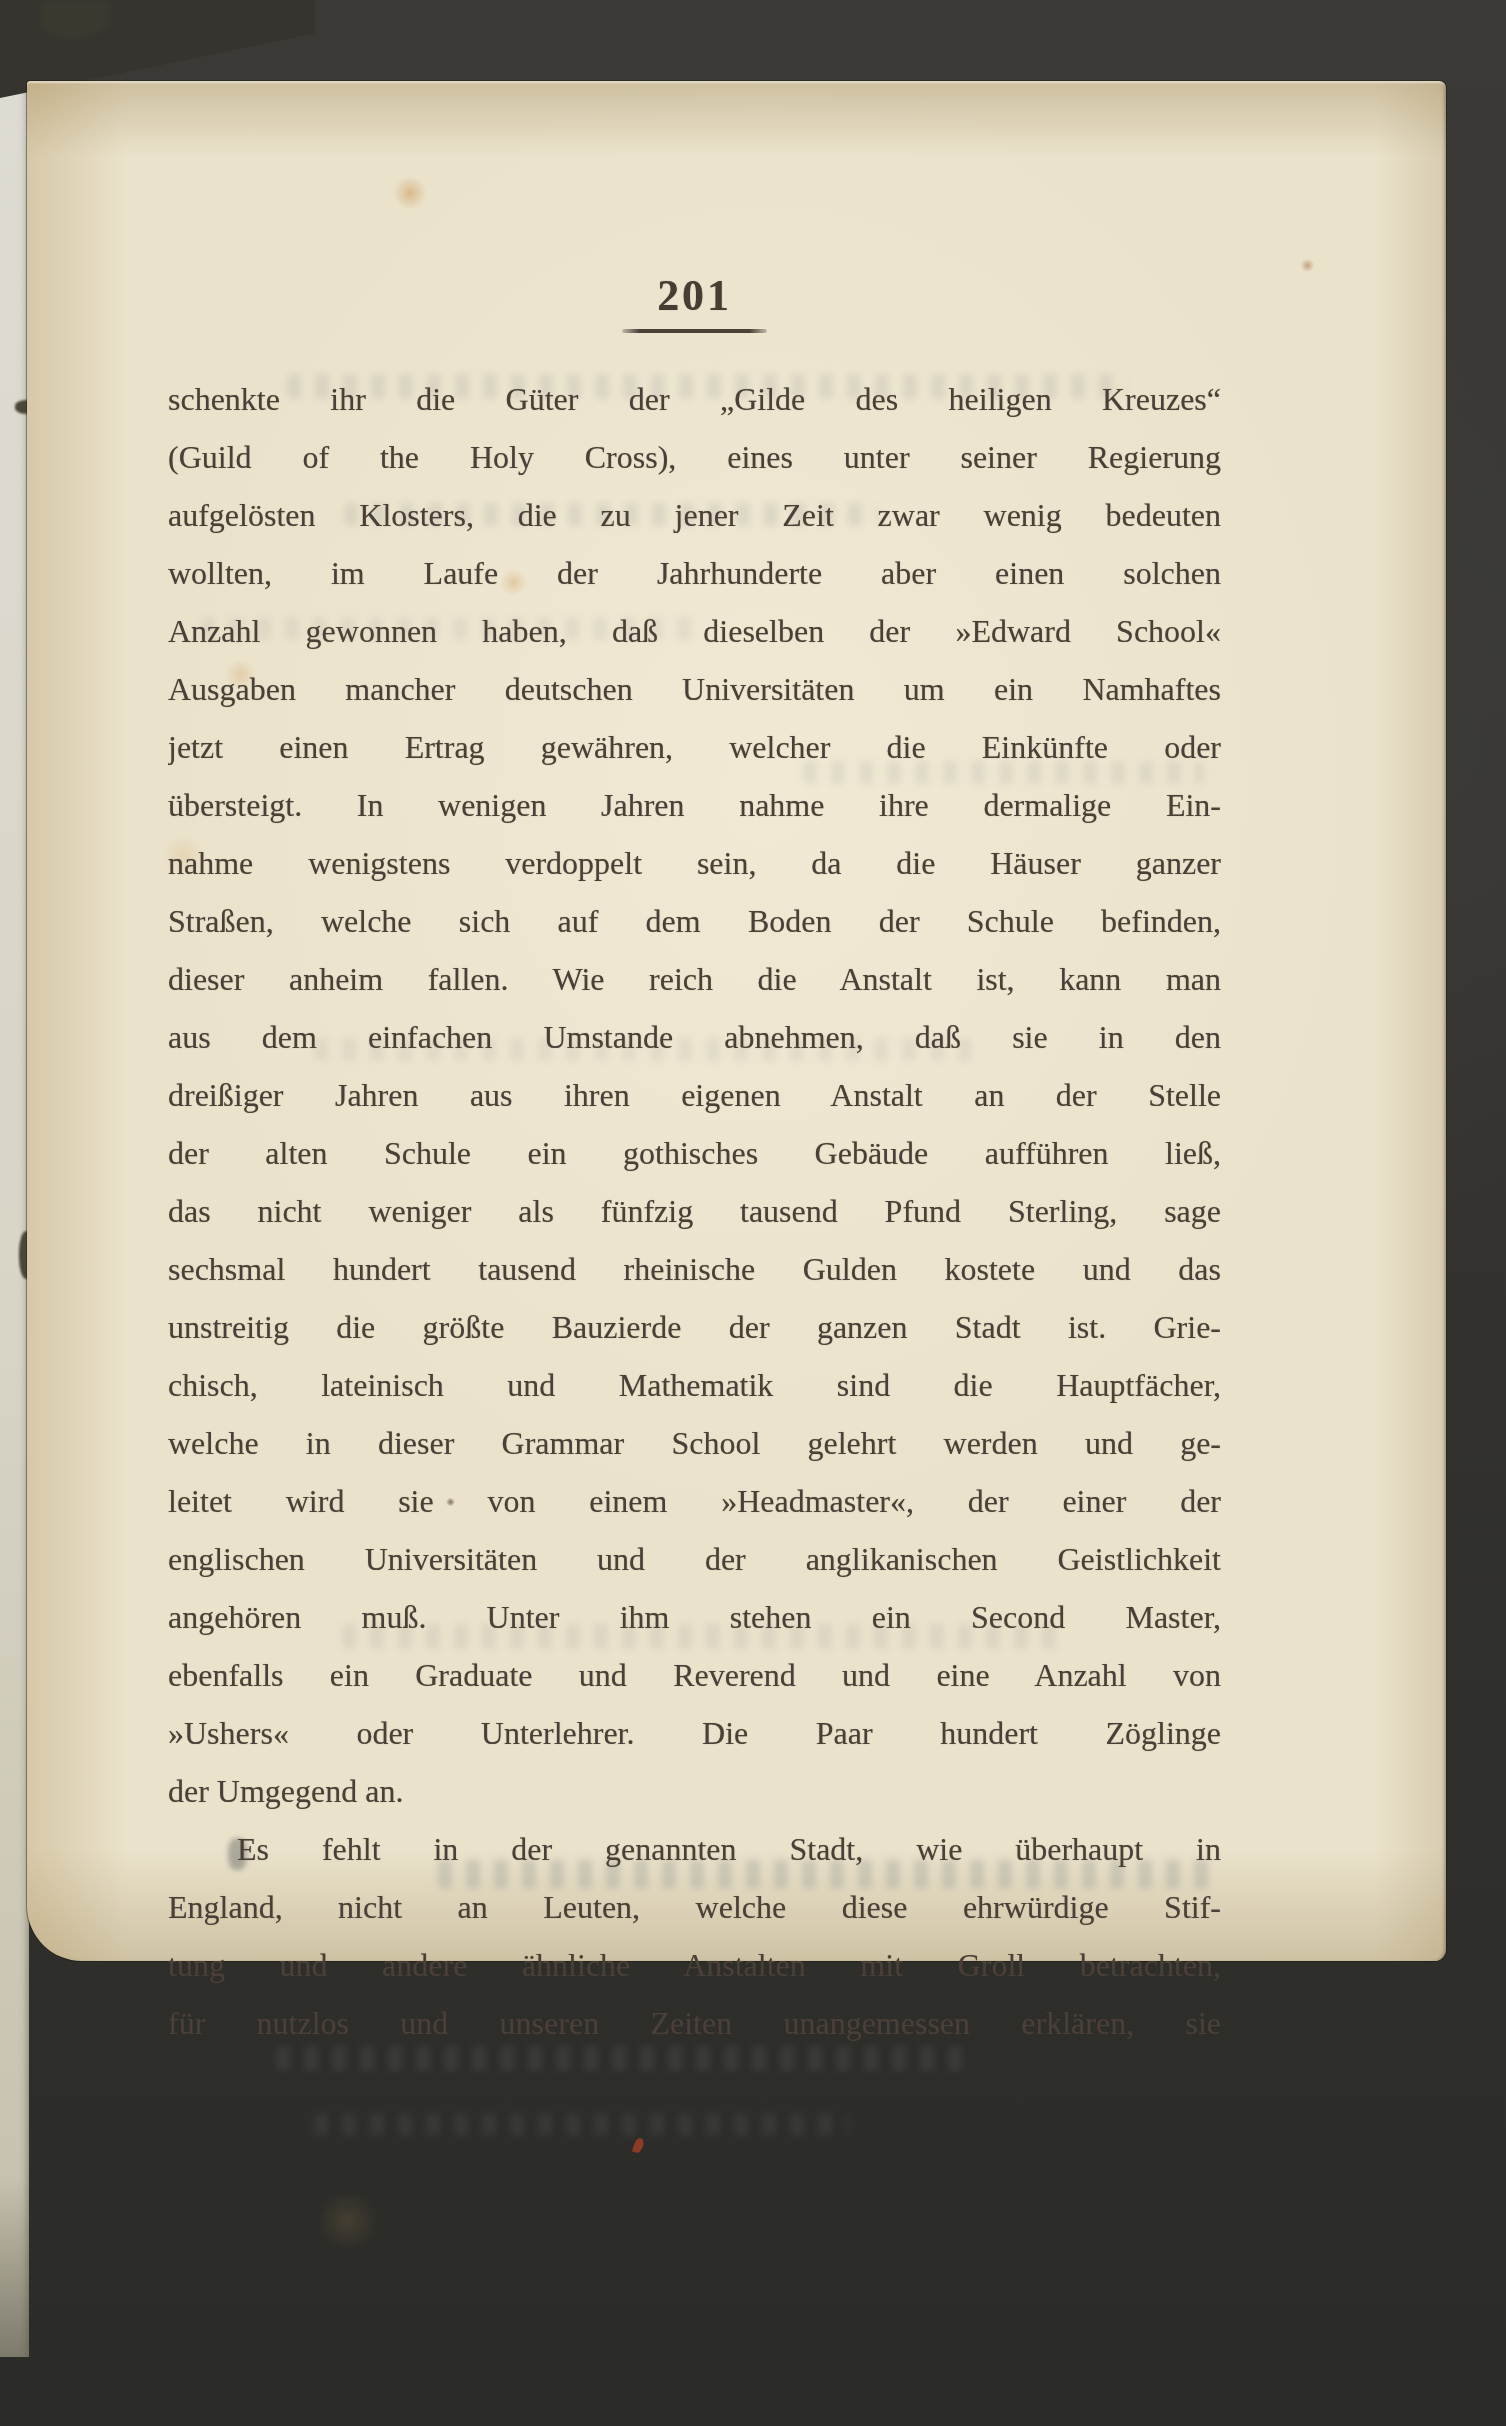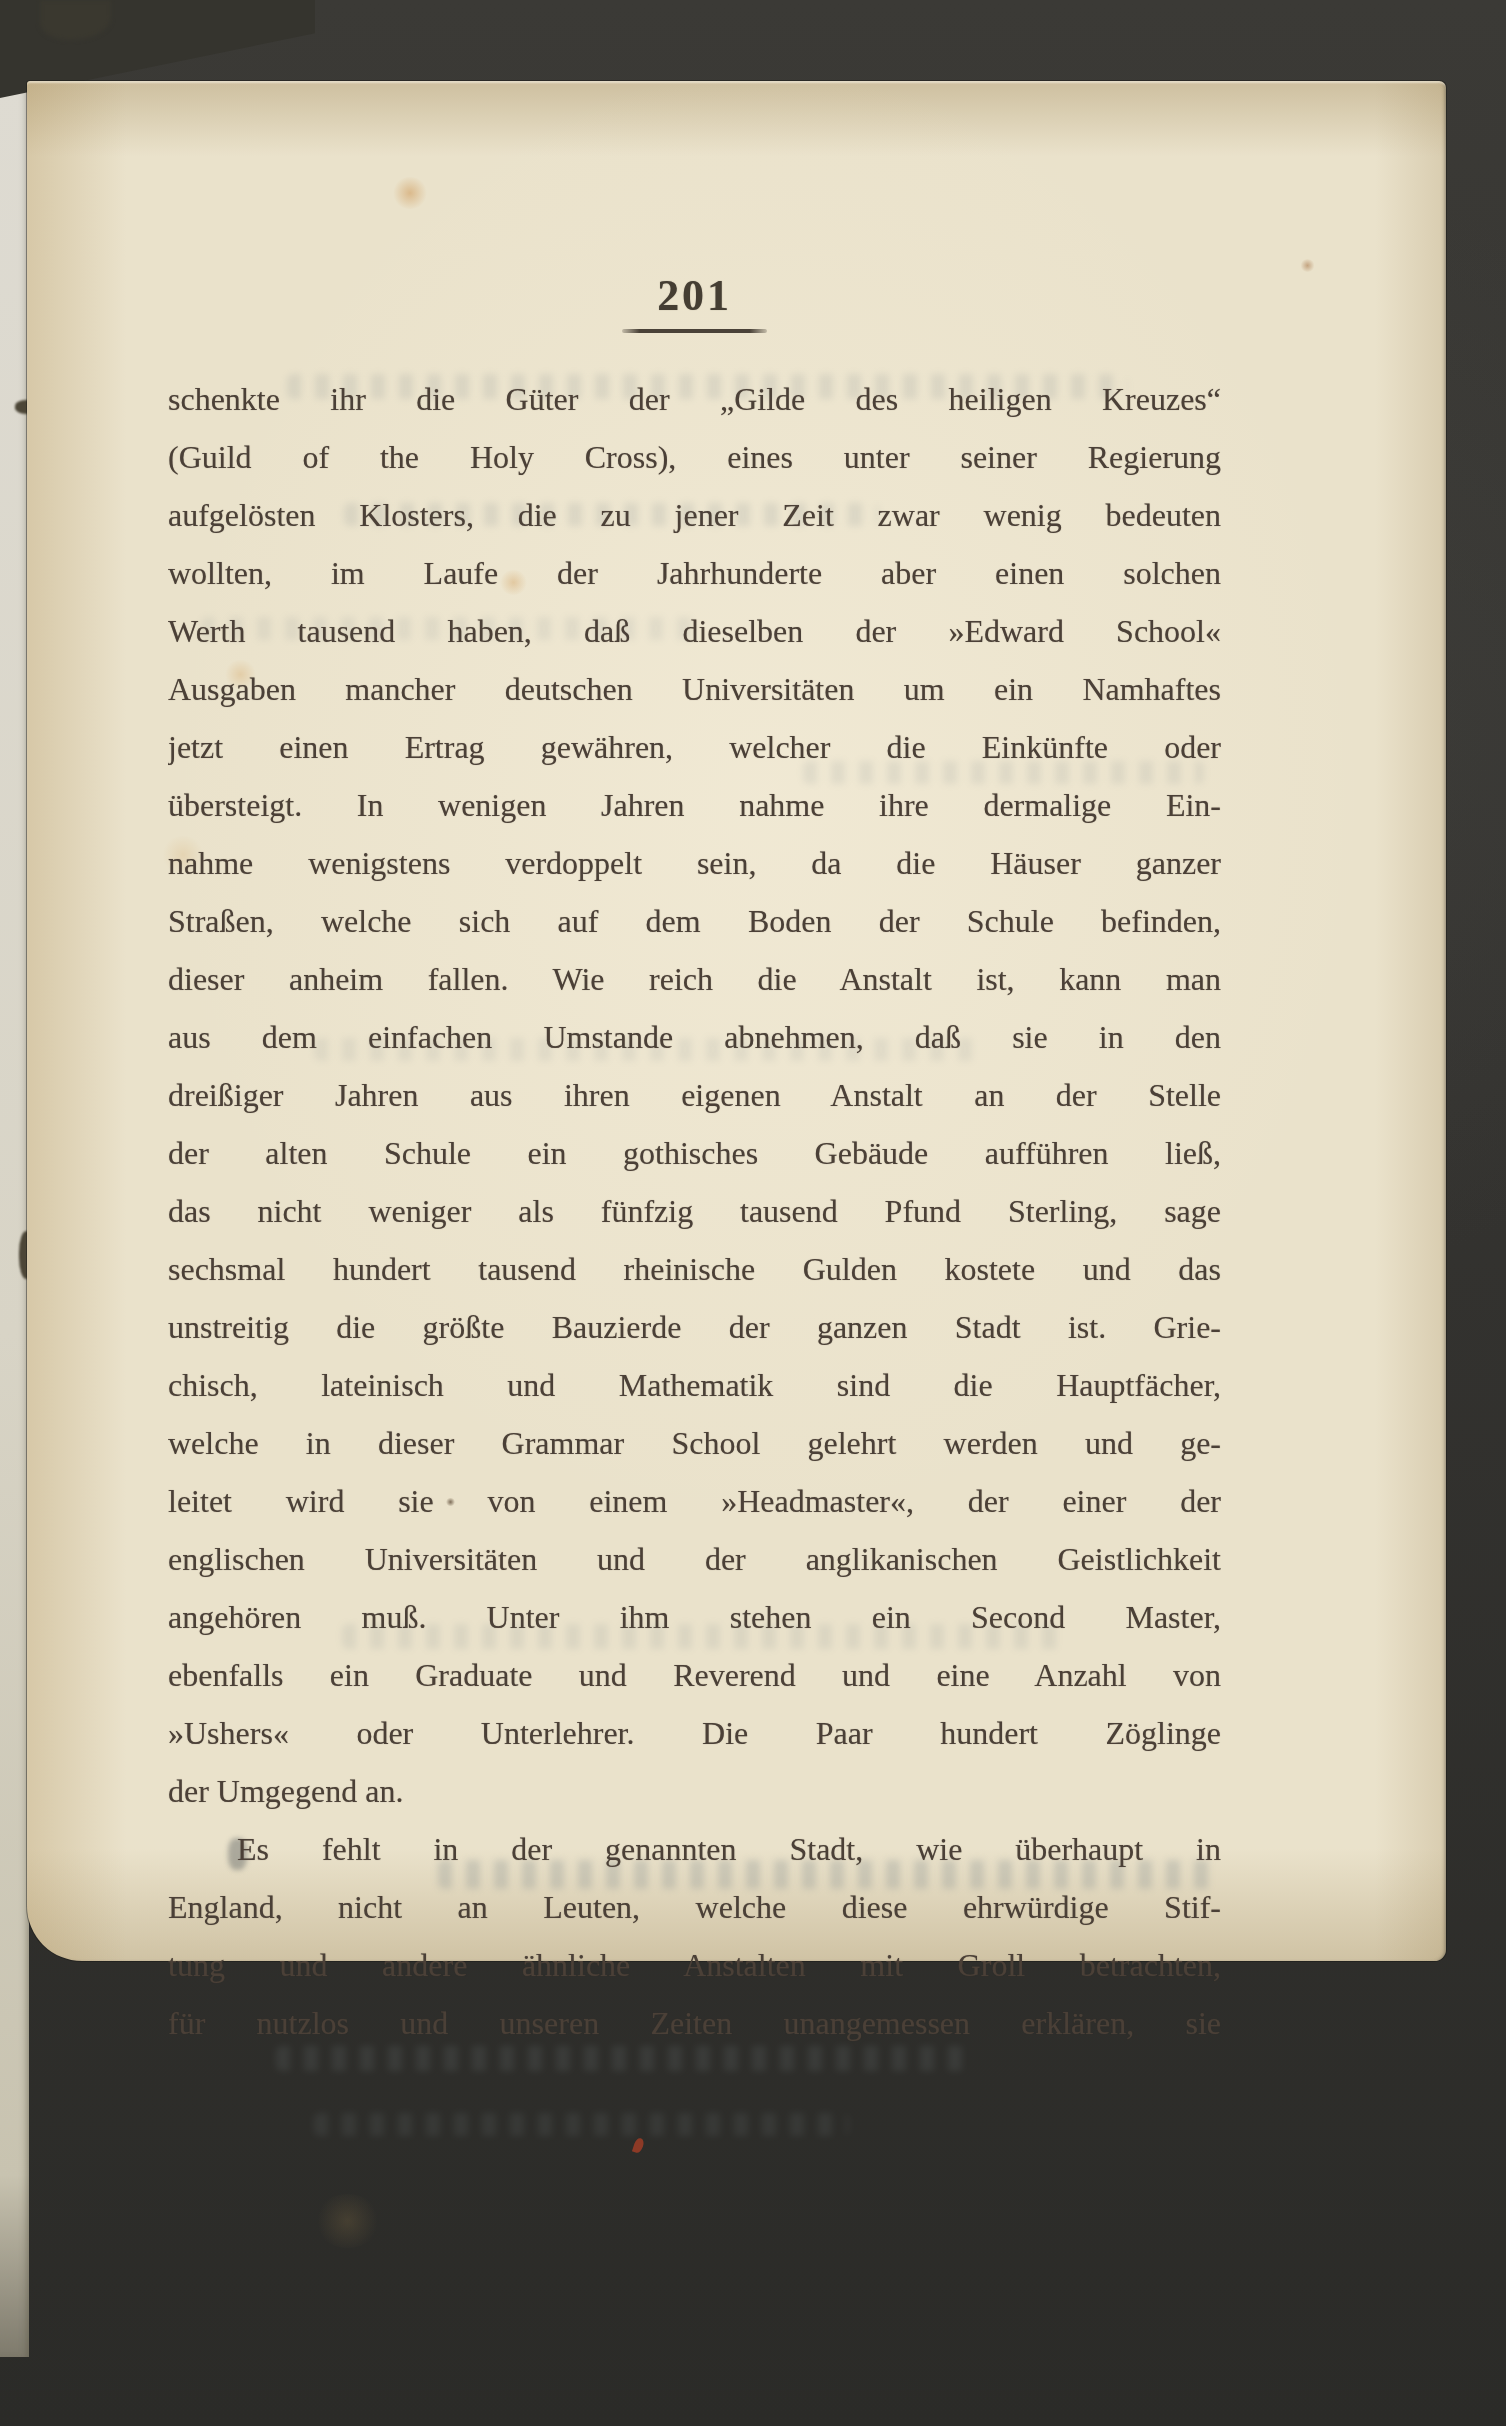--- a/index.html
+++ b/index.html
@@ -194,21 +194,21 @@
     <div class="stain s6"></div>
     <div class="stain s7"></div>
     <div class="smudge"></div>
     <div class="ink-spot"></div>
 
     <div class="text-block">
       <div class="line">schenkte ihr die Güter der „Gilde des heiligen Kreuzes“</div>
       <div class="line">(Guild of the Holy Cross), eines unter seiner Regierung</div>
       <div class="line">aufgelösten Klosters, die zu jener Zeit zwar wenig bedeuten</div>
       <div class="line">wollten, im Laufe der Jahrhunderte aber einen solchen</div>
-      <div class="line">Werth tausend haben, daß dieselben der »Edward School«</div>
+      <div class="line">Anzahl gewonnen haben, daß dieselben der »Edward School«</div>
       <div class="line">Ausgaben mancher deutschen Universitäten um ein Namhaftes</div>
       <div class="line">jetzt einen Ertrag gewähren, welcher die Einkünfte oder</div>
       <div class="line">übersteigt. In wenigen Jahren nahme ihre dermalige Ein-</div>
       <div class="line">nahme wenigstens verdoppelt sein, da die Häuser ganzer</div>
       <div class="line">Straßen, welche sich auf dem Boden der Schule befinden,</div>
       <div class="line">dieser anheim fallen. Wie reich die Anstalt ist, kann man</div>
       <div class="line">aus dem einfachen Umstande abnehmen, daß sie in den</div>
       <div class="line">dreißiger Jahren aus ihren eigenen Anstalt an der Stelle</div>
       <div class="line">der alten Schule ein gothisches Gebäude aufführen ließ,</div>
       <div class="line">das nicht weniger als fünfzig tausend Pfund Sterling, sage</div>

